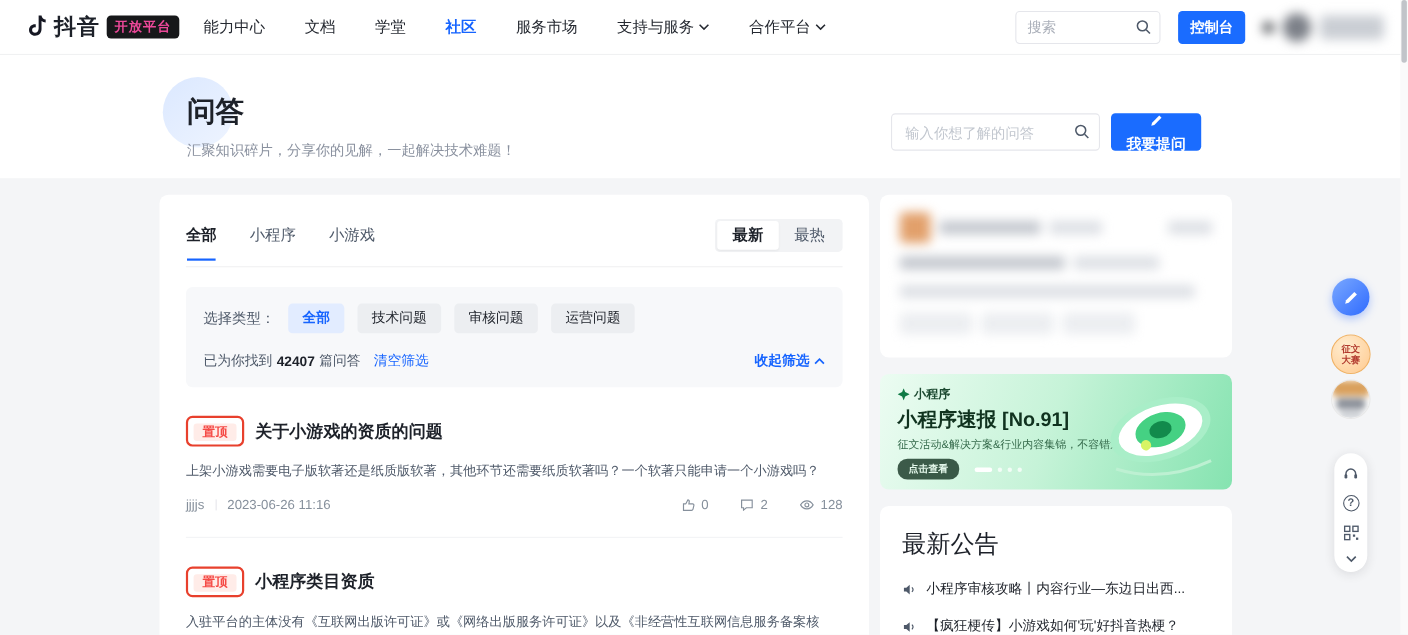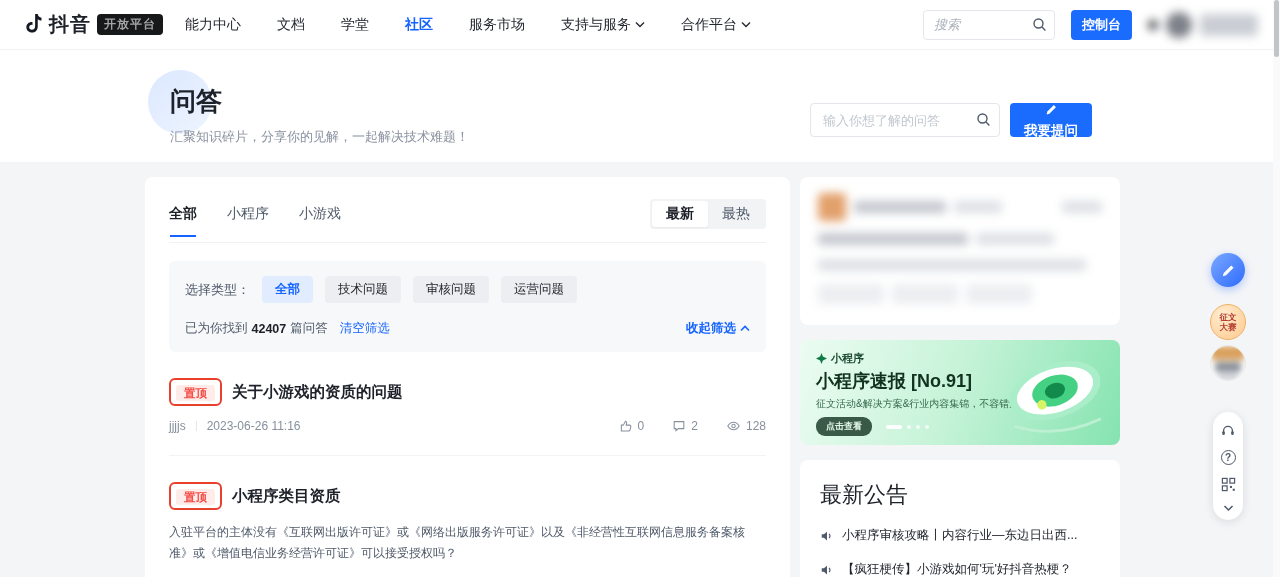--- a/index.html
+++ b/index.html
@@ -12,32 +12,32 @@
 
   
   .topnav {
     position:absolute; top:0; left:0; right:0; height:50px; background:#fff;
     border-bottom:1px solid #f0f1f2; display:flex; align-items:center;
     padding:0 22px; z-index:30;
   }
   .brand { display:flex; align-items:center; gap:6px; cursor:pointer; }
   .brand-name { font-size:20px; font-weight:700; letter-spacing:1px; }
   .brand-badge {
-    background:#17181a; color:#a3a3a3; font-size:12px; font-weight:700;
+    background:#17181a; color:#ec4899; font-size:12px; font-weight:700;
     padding:2px 7px; border-radius:4px; letter-spacing:1px;
   }
   .nav-menu { display:flex; gap:36px; margin-left:22px; }
   .nav-item { font-size:14px; color:#252931; cursor:pointer; display:flex; align-items:center; gap:4px; }
   .nav-item.active { color:#1664ff; font-weight:600; }
   .nav-right { margin-left:auto; display:flex; align-items:center; gap:16px; }
   .nav-search { position:relative; }
   .nav-search input {
     width:132px; height:30px; border:1px solid #e5e6eb; border-radius:4px;
     padding:0 30px 0 10px; font-size:13px; outline:none; color:#1d2129;
-    font-family:inherit; background:#fff;font-style:italic;
+    font-family:inherit; background:#fff;
   }
   .nav-search input::placeholder { color:#a9aeb8; }
   .nav-search .s-icon { position:absolute; right:8px; top:7px; }
   .console-btn {
     background:#1a6cff; color:#fff; border:none; font-size:13px; font-weight:600;
     padding:6px 11px; border-radius:4px; cursor:pointer; font-family:inherit;
   }
   .avatar-blur { display:flex; align-items:center; gap:8px; filter:blur(5px); cursor:pointer; }
   .avatar-blur .a-dot { width:10px; height:10px; border-radius:50%; background:#3a3d42; }
   .avatar-blur .a-circle { width:26px; height:26px; border-radius:50%; background:#7c8088; }
@@ -275,20 +275,21 @@
     </div>
   </div>
 
   <article class="q-item">
     <div class="q-title-row">
       <span class="pin-annotation">
         <span class="pin-badge">置顶</span>
       </span>
       <span class="q-title">关于小游戏的资质的问题</span>
     </div>
+    <p class="q-body">上架小游戏需要电子版软著还是纸质版软著，其他环节还需要纸质软著吗？一个软著只能申请一个小游戏吗？</p>
     <div class="q-meta">
       <span>jjjjs</span>
       <span class="v-div"></span>
       <span>2023-06-26 11:16</span>
       <div class="q-stats">
         <span class="stat">
           <span>
               <svg width="14" height="14" viewBox="0 0 16 16">
                 <path d="M5 7l2.3-4.3c.9 0 1.5.7 1.4 1.7L8.3 7h3.9c.9 0 1.5.8 1.3 1.6l-.9 3.8c-.2.8-.8 1.3-1.6 1.3H5M5 7H2.7v6.7H5" fill="none" stroke="#86909c" stroke-width="1.2"></path>
               </svg>

